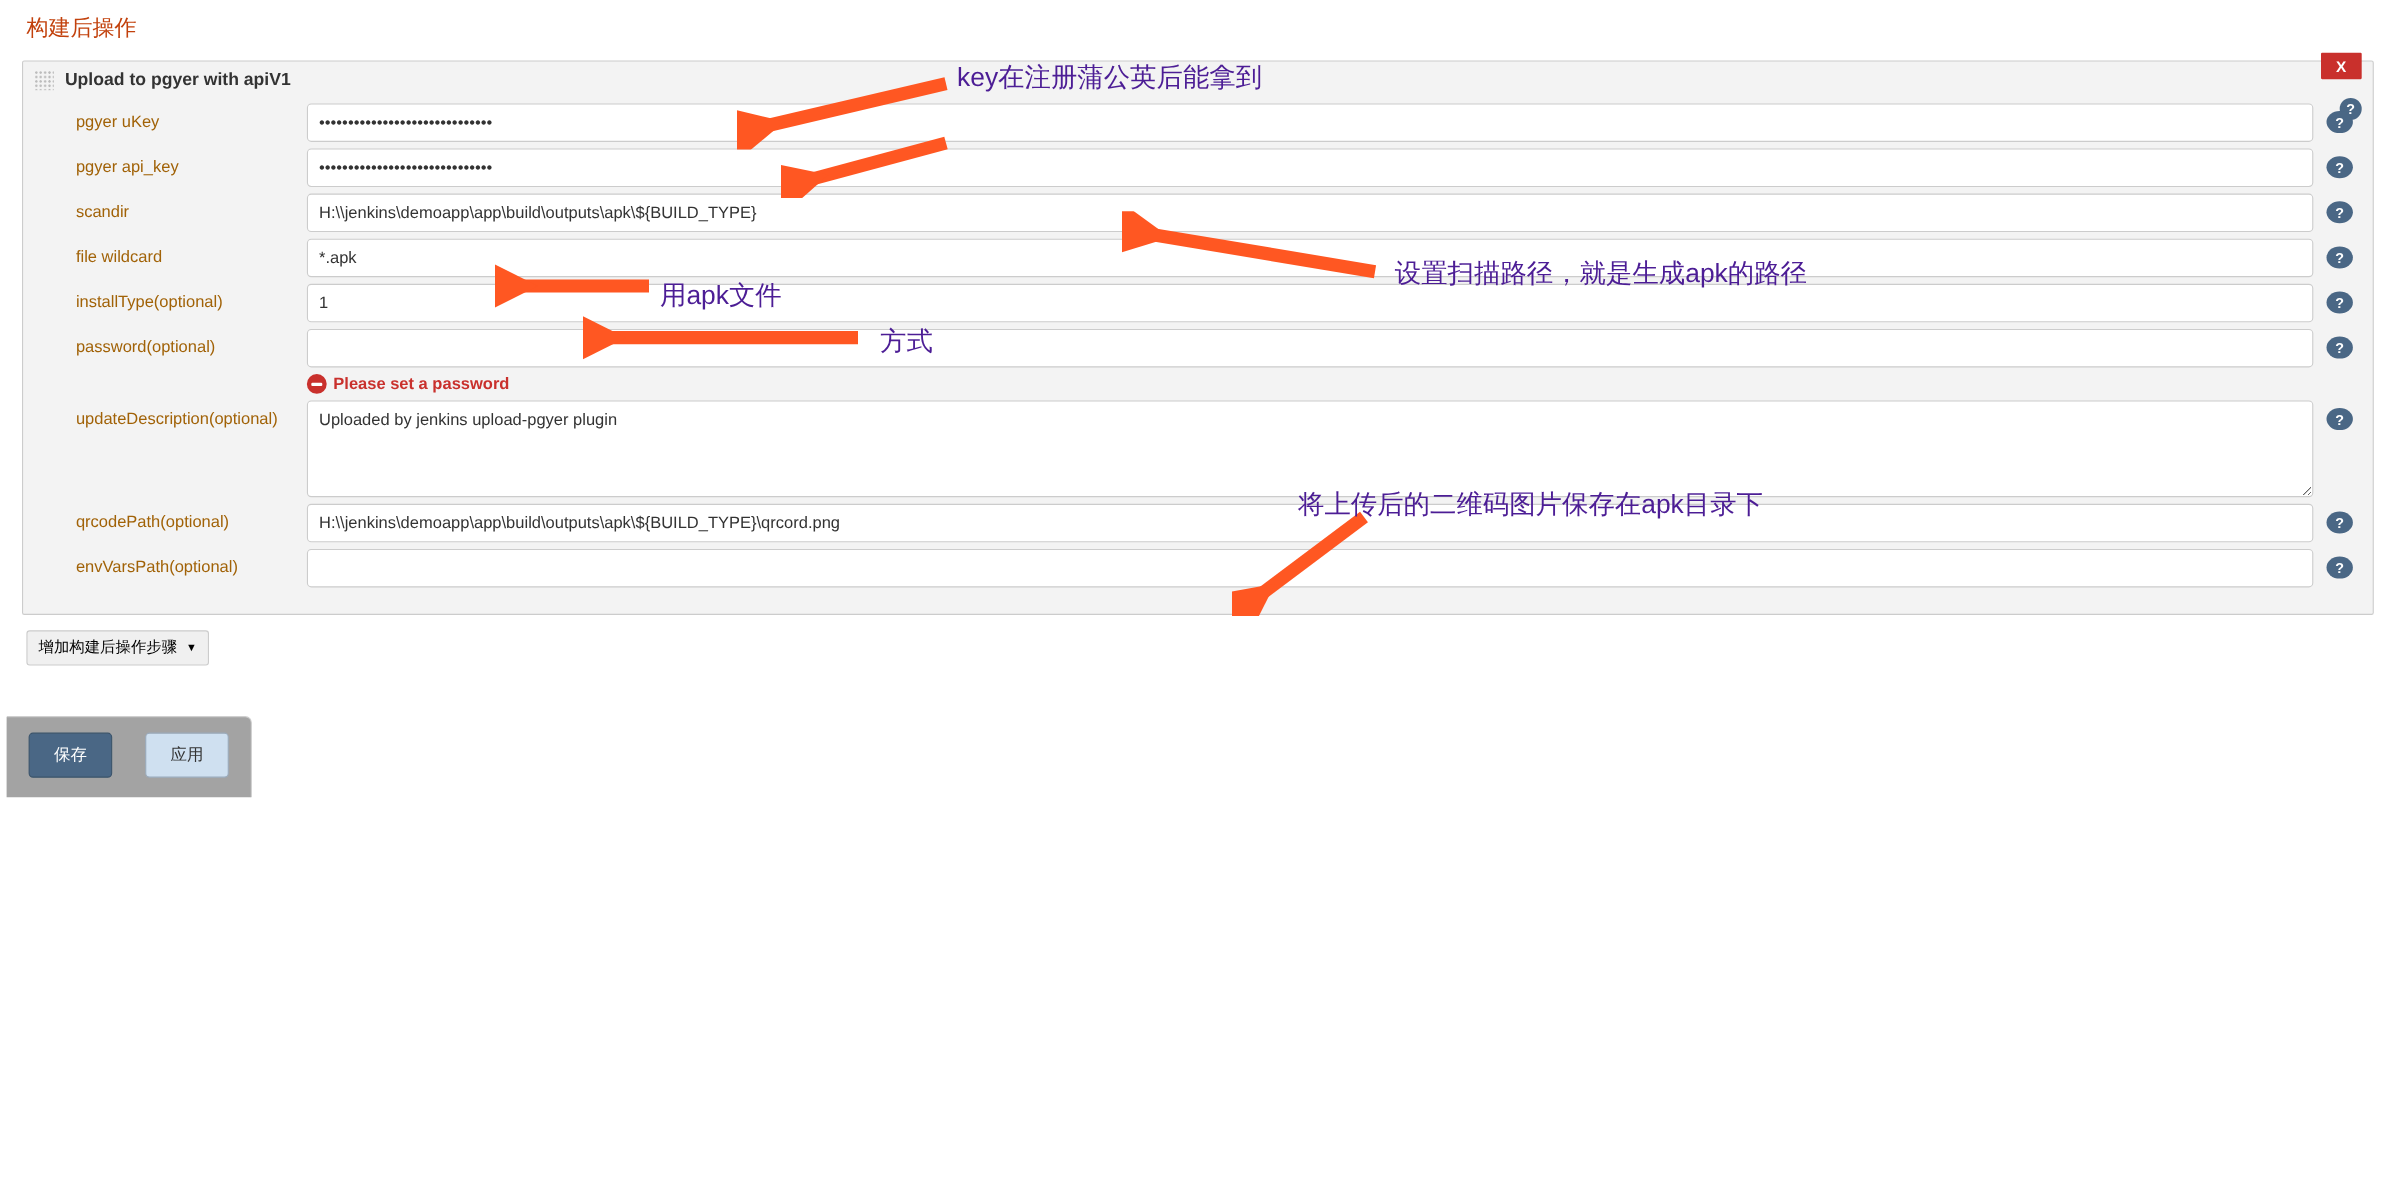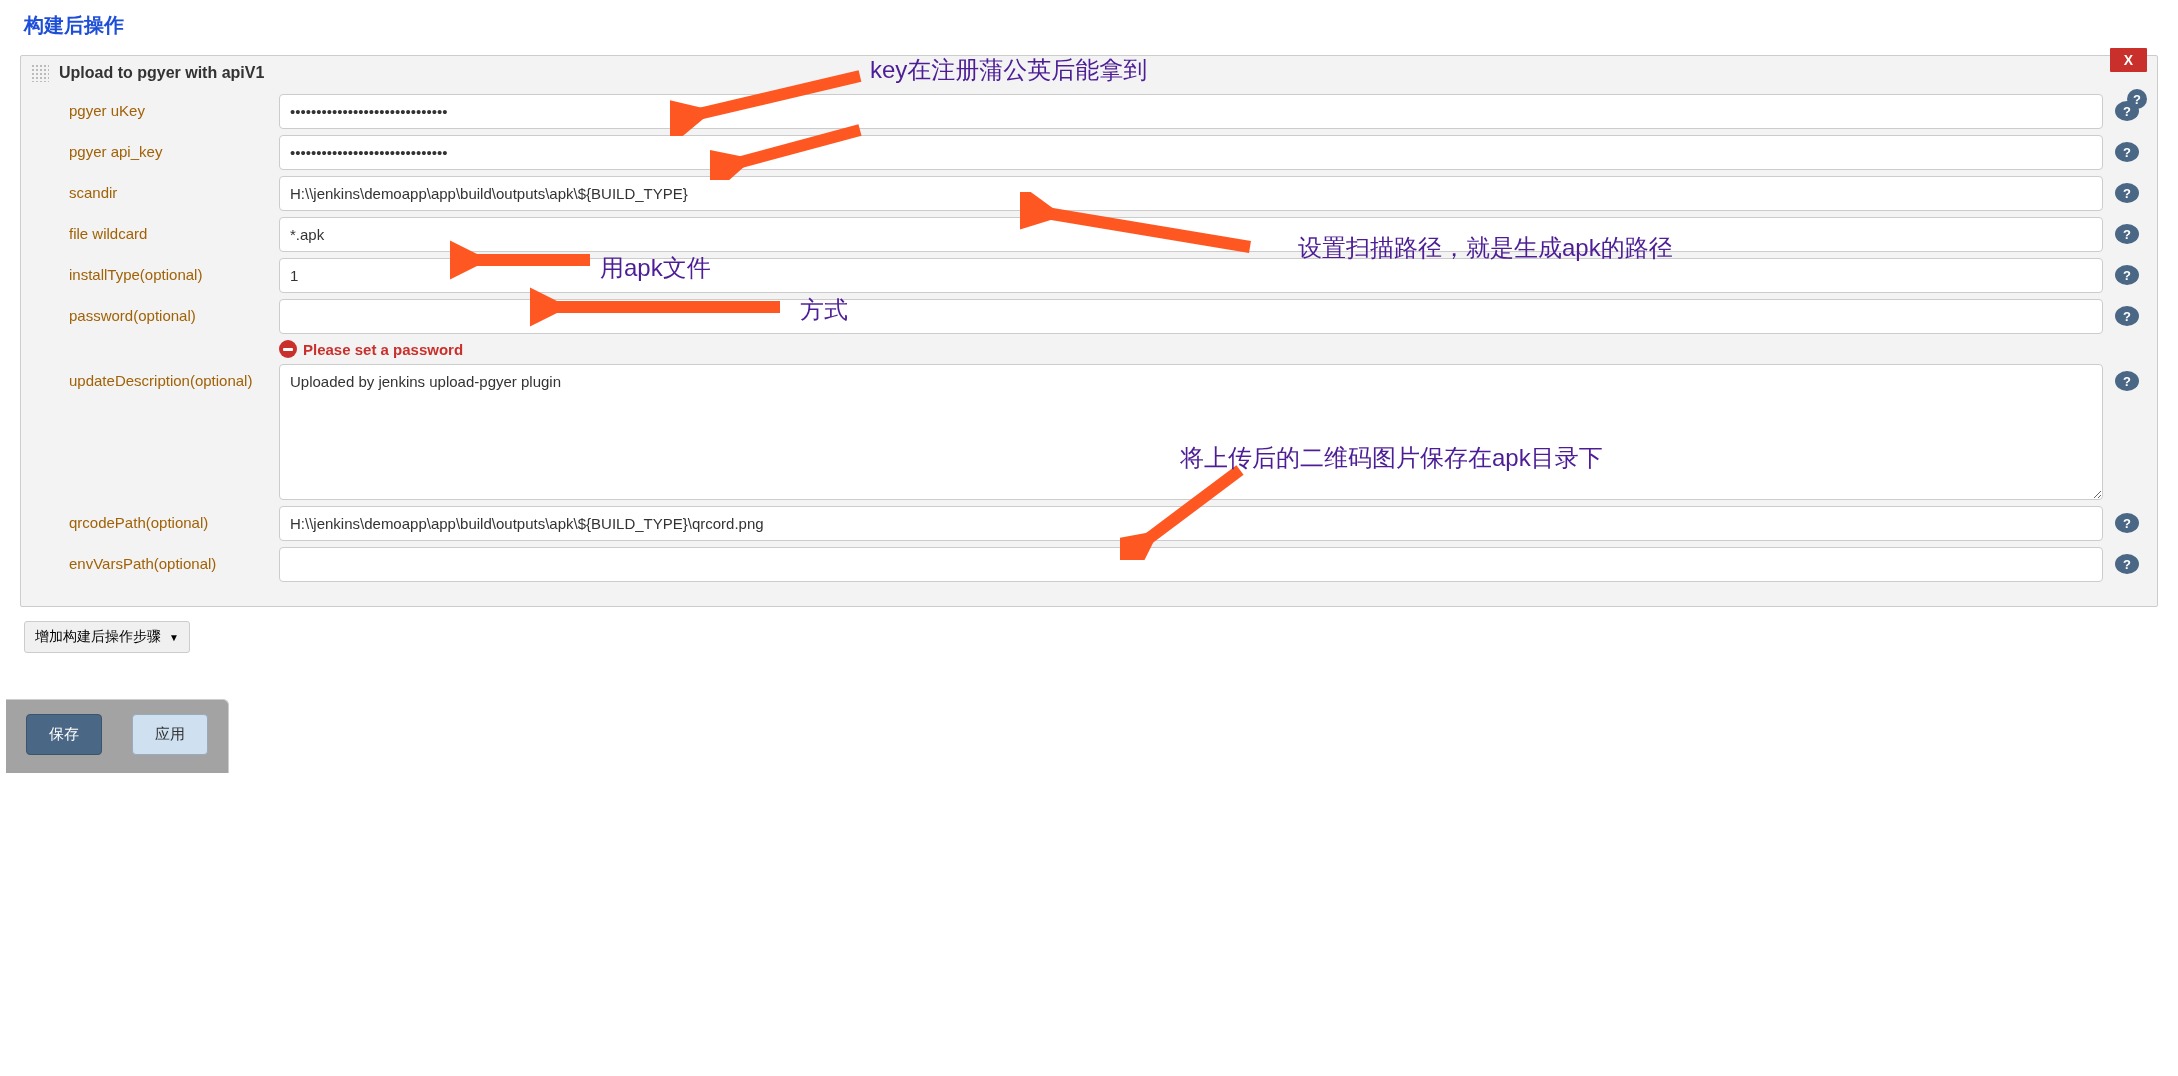--- a/index.html
+++ b/index.html
@@ -5,22 +5,22 @@
 * { box-sizing: border-box; margin: 0; padding: 0; }
 body {
   font-family: Helvetica, Arial, sans-serif;
   font-size: 13px;
   color: #333;
   background: #fff;
   width: 2178px;
 }
 .section-title {
   font-size: 20px;
-  font-weight: bold;
-  color: #1d4ed8;
+  font-weight: normal;
+  color: #c2410c;
   padding: 12px 16px 16px 24px;
 }
 .container {
   margin: 0 20px;
   border: 1px solid #ccc;
   background: #f3f3f3;
   border-radius: 2px;
   padding: 0;
 }
 .block-header {
@@ -77,21 +77,21 @@
   flex: 1;
   border: 1px solid #ccc;
   border-radius: 4px;
   padding: 8px 10px;
   font-size: 15px;
   font-family: inherit;
   background: #fff;
   color: #333;
 }
 .form-textarea {
-  height: 136px;
+  height: 88px;
   resize: vertical;
 }
 .help-icon {
   flex: 0 0 24px;
   width: 20px;
   height: 20px;
   border-radius: 50%;
   background: #4a6785;
   color: #fff;
   font-weight: bold;
@@ -286,21 +286,21 @@
   </button>
 </div>
 
 <div class="footer-bar">
   <button class="btn btn-primary">保存</button>
   <button class="btn btn-secondary">应用</button>
 </div>
 
 
 <div class="annotation" style="left:870px; top:54px;">key在注册蒲公英后能拿到</div>
-<div class="annotation" style="left:1298px; top:232px;">设置扫描路径，就是生成apk的路径</div>
+<div class="annotation" style="left:1268px; top:232px;">设置扫描路径，就是生成apk的路径</div>
 <div class="annotation" style="left:600px; top:252px;">用apk文件</div>
 <div class="annotation" style="left:800px; top:294px;">方式</div>
 <div class="annotation" style="left:1180px; top:442px;">将上传后的二维码图片保存在apk目录下</div>
 
 
 <svg class="arrow" style="left:670px; top:56px;" width="200" height="80">
   <defs>
         <marker id="ah1" markerWidth="12" markerHeight="12" refX="2" refY="6" orient="auto">
           <path d="M12,0 L0,6 L12,12 Z" fill="#ff5722"></path>
         </marker>

